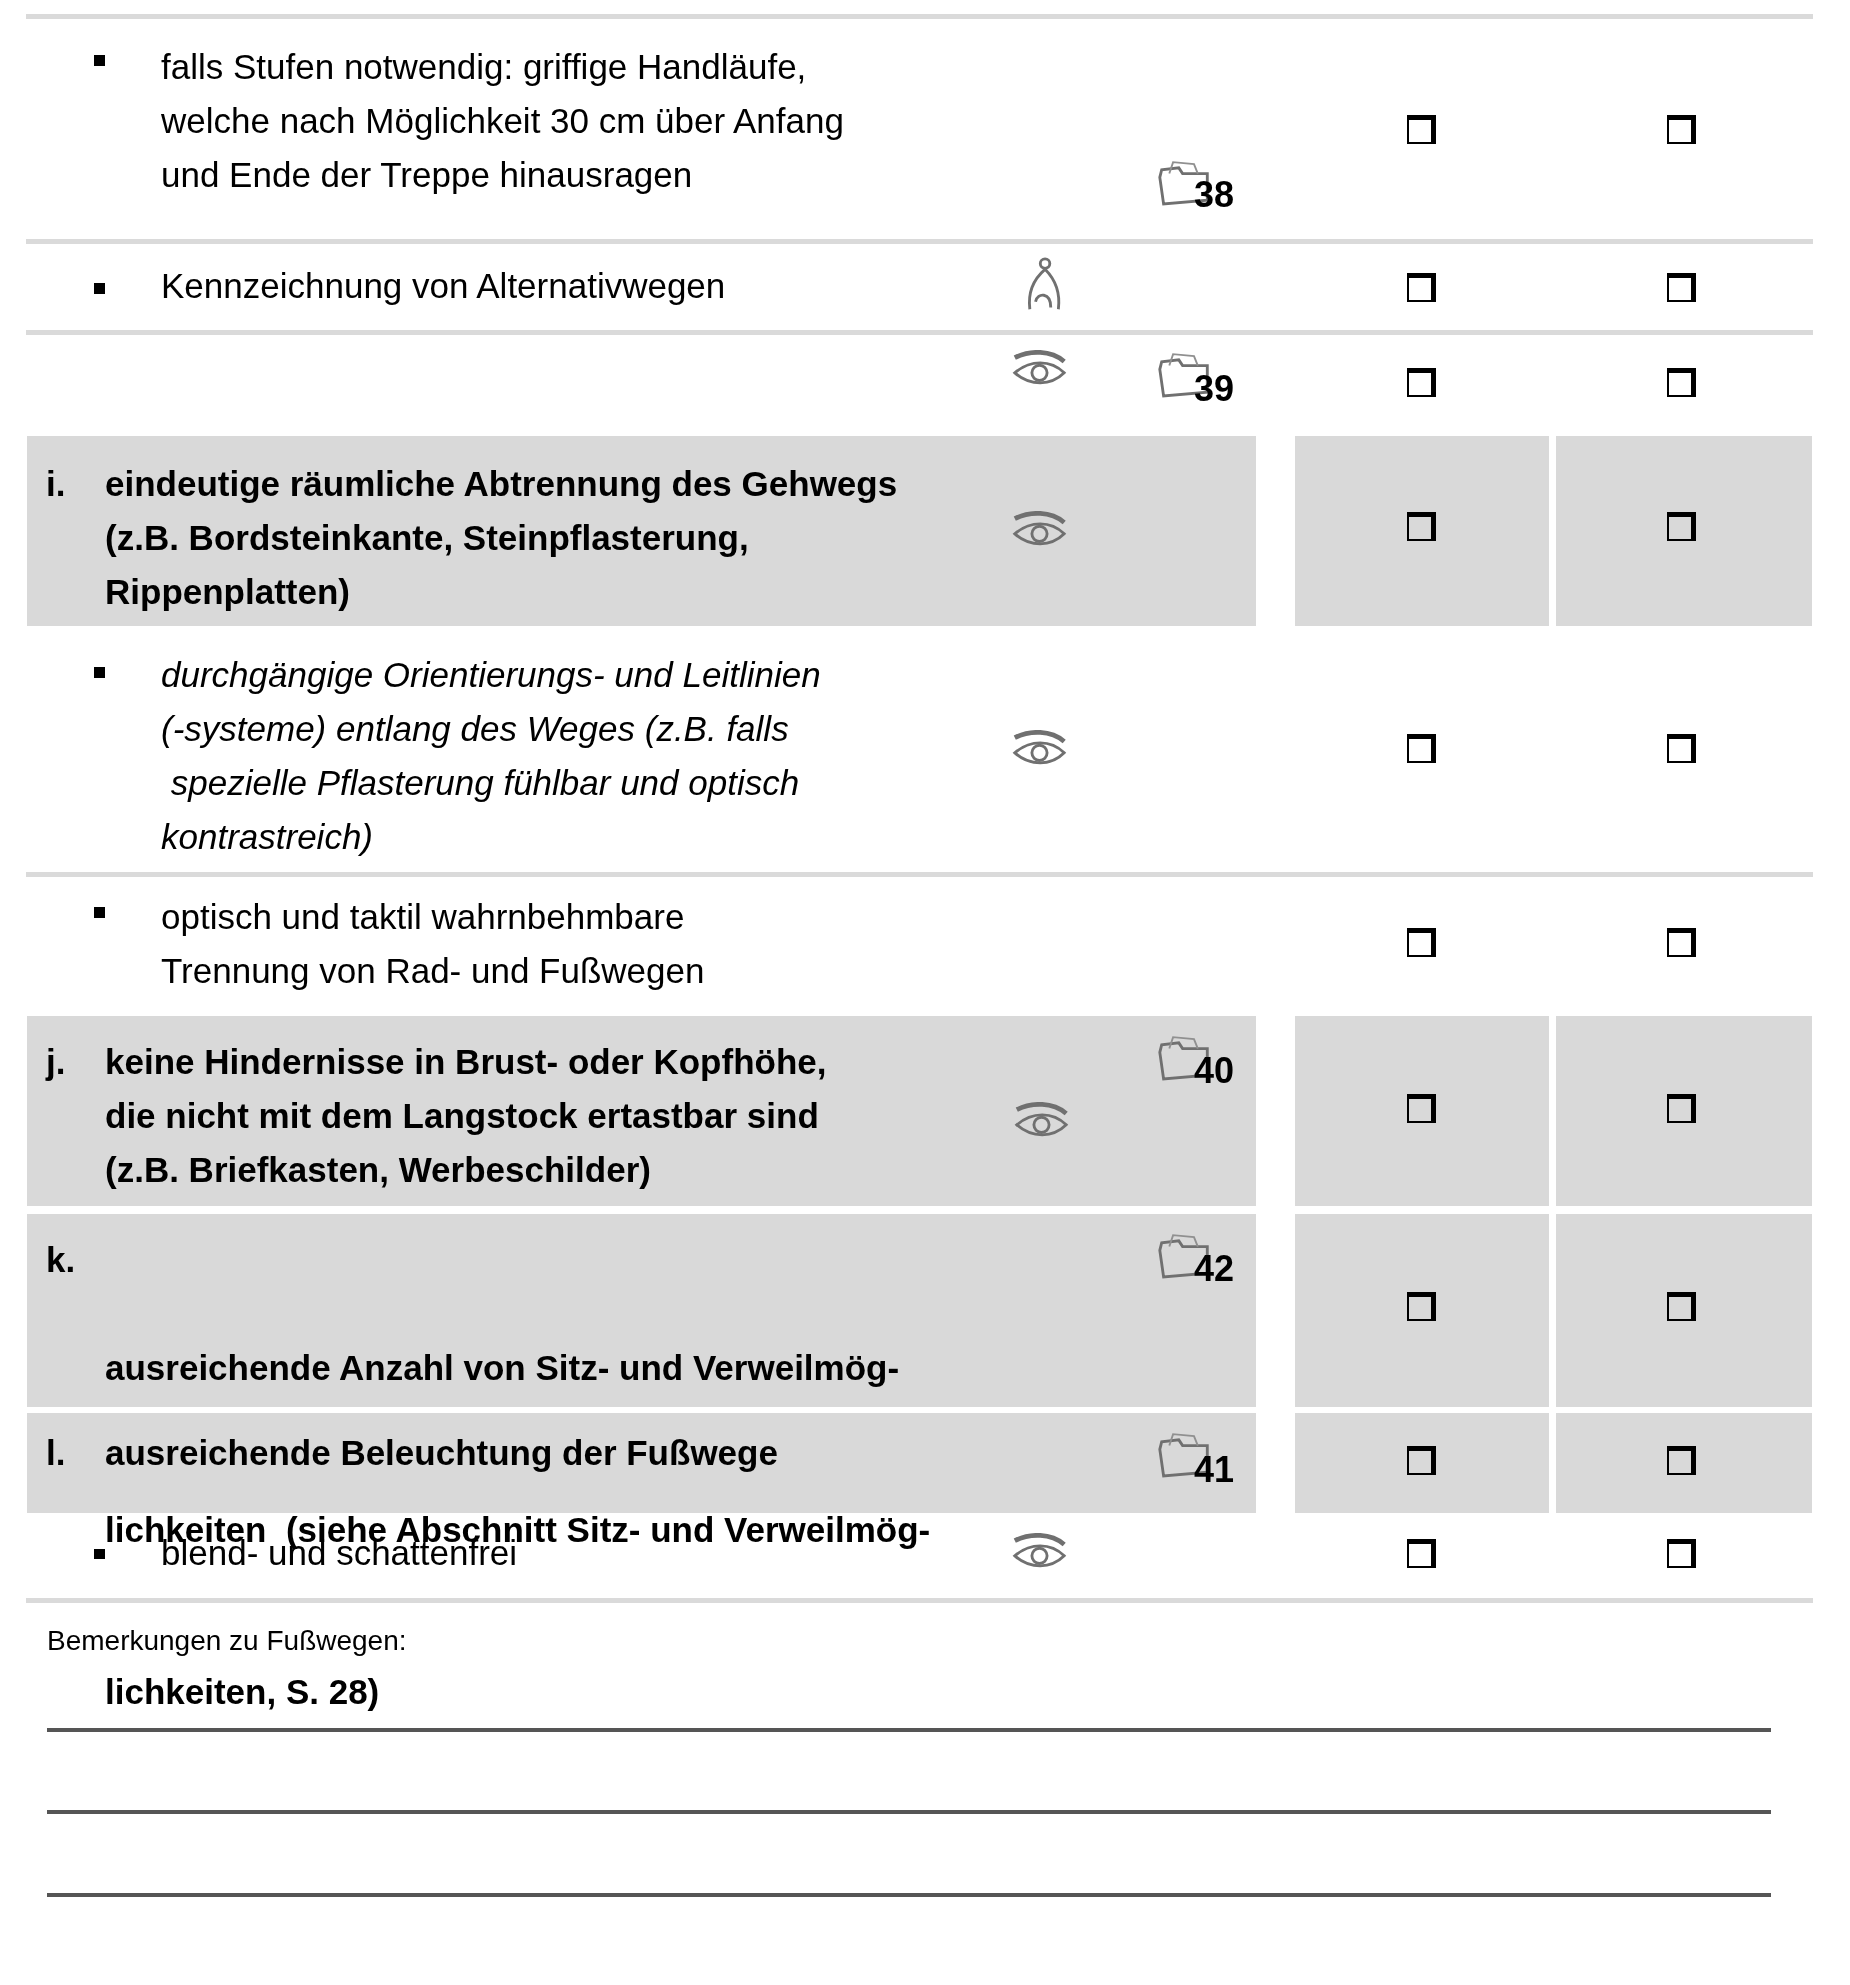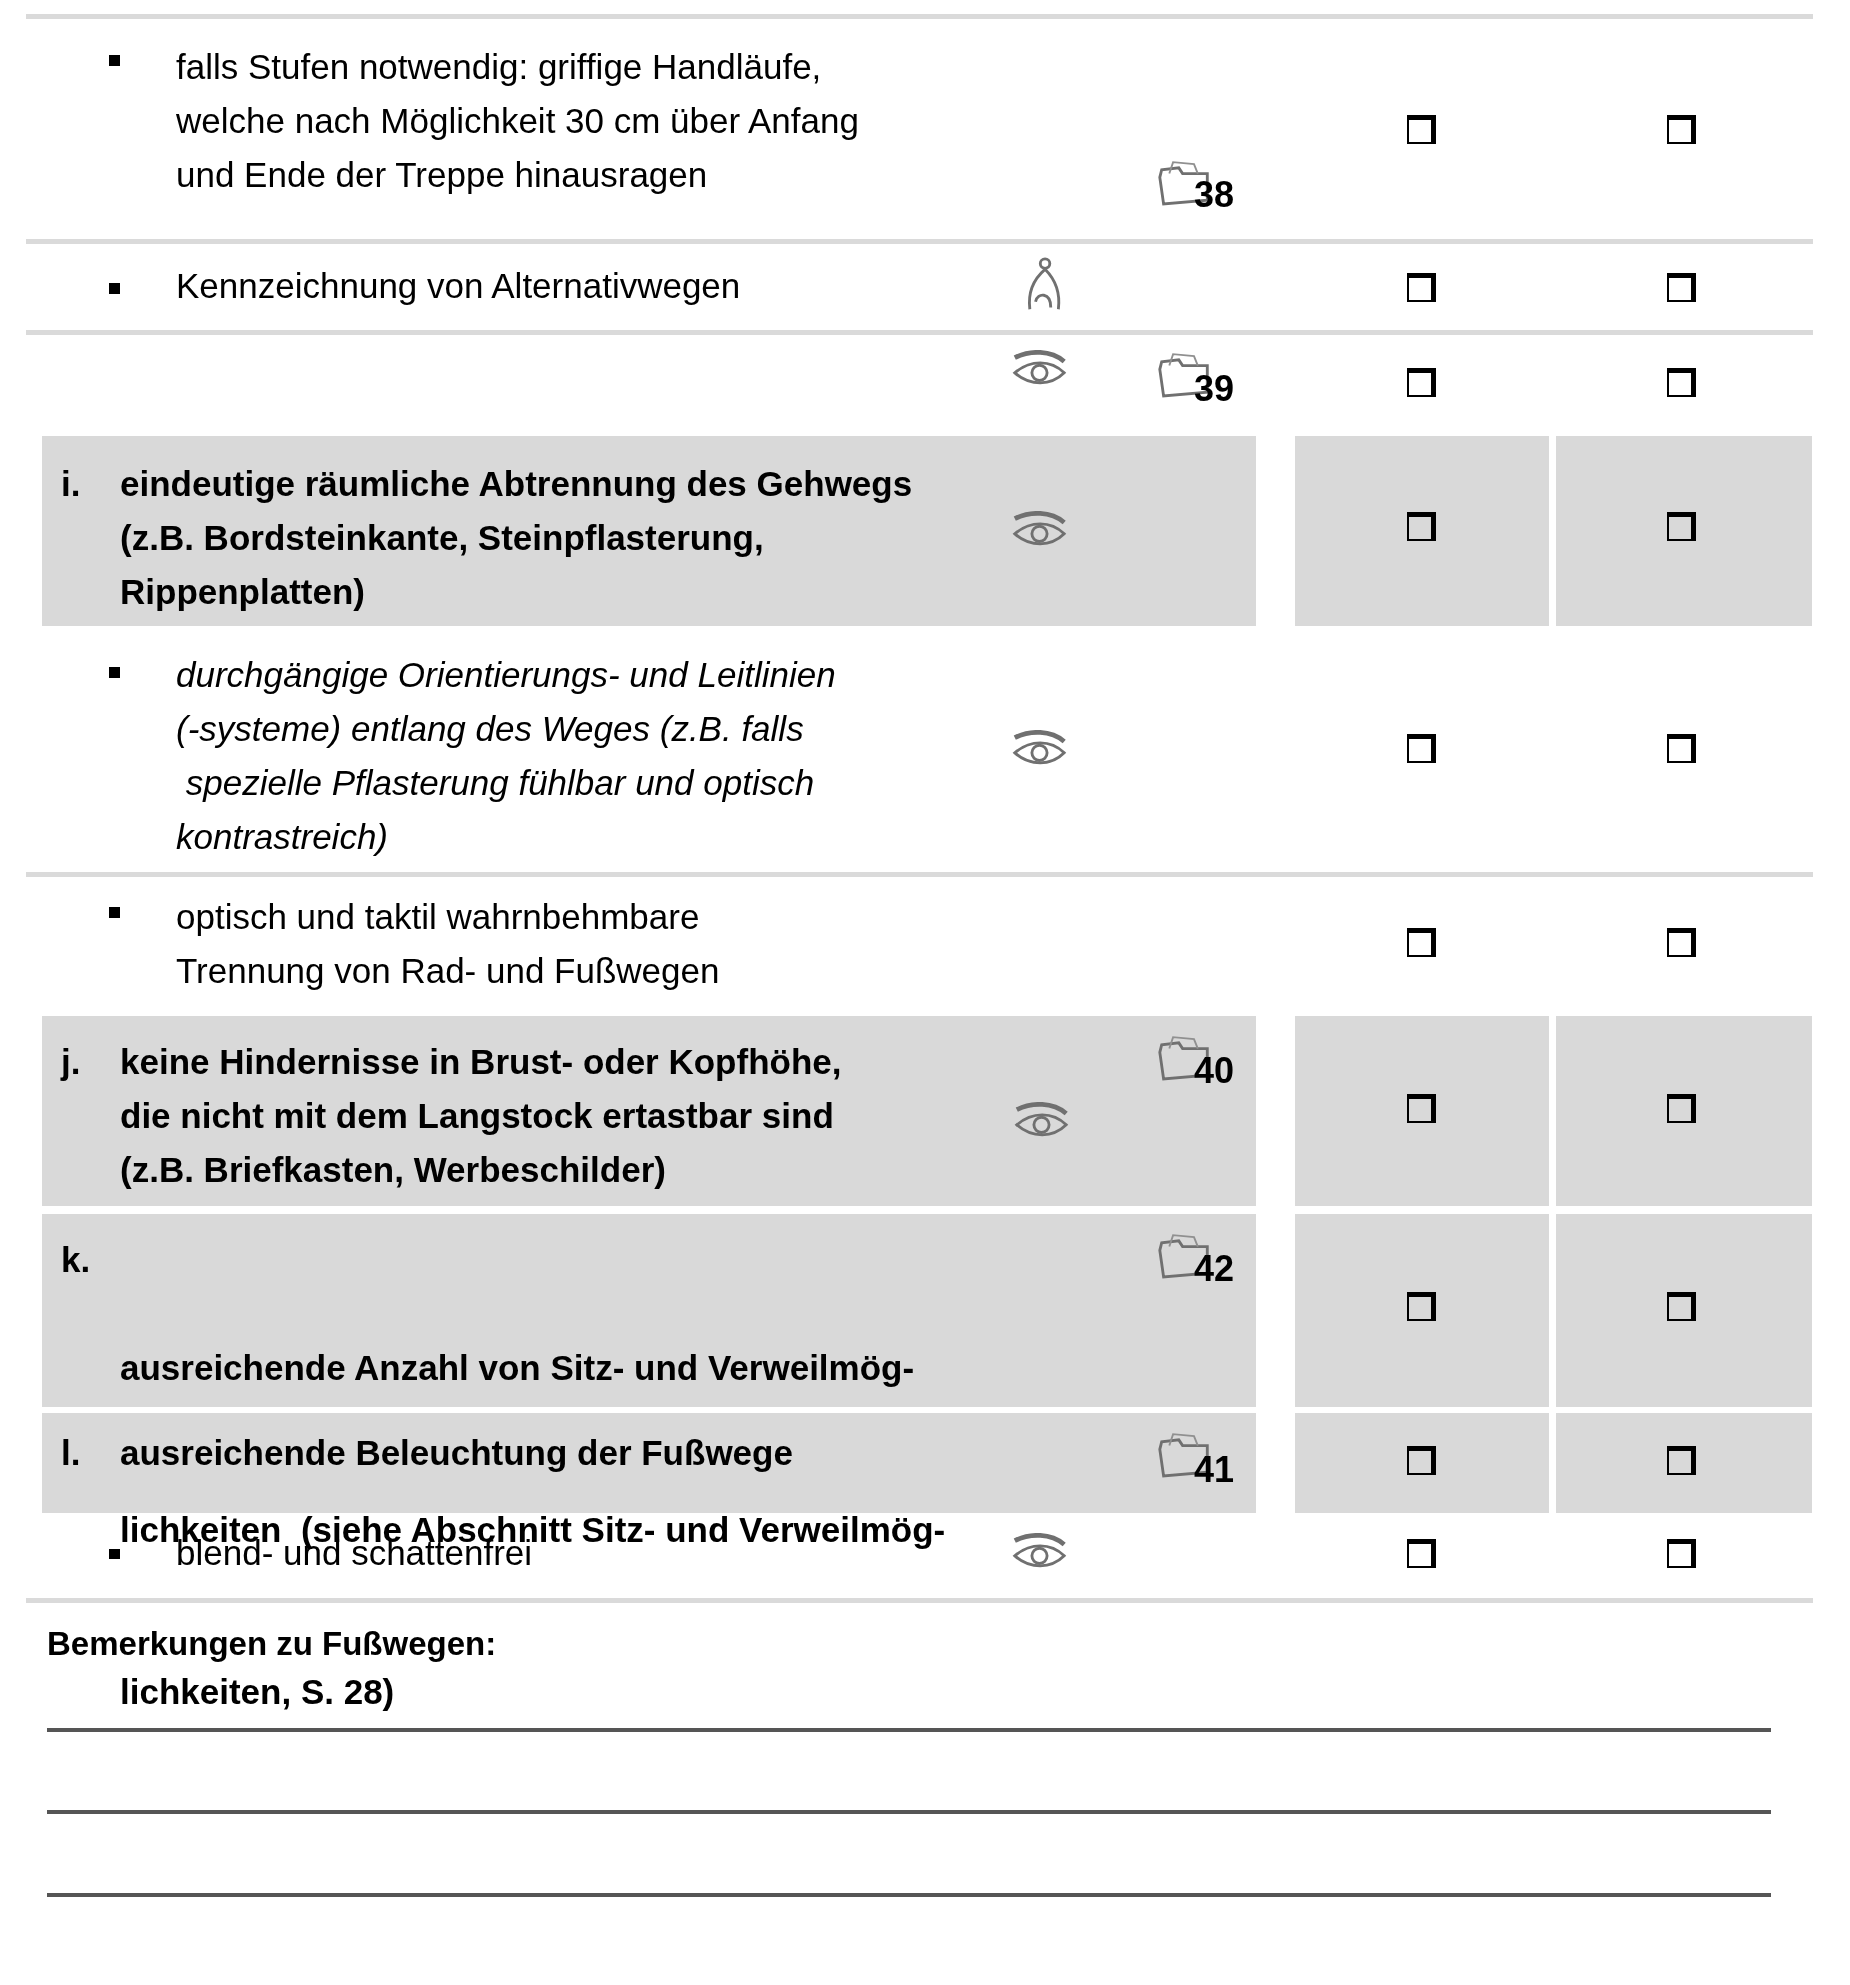--- a/index.html
+++ b/index.html
@@ -1,33 +1,33 @@
 <!DOCTYPE html>
 <html><head>
 <meta charset="utf-8">
 <style>
   html, body { margin:0; padding:0; background:#ffffff; }
   body { width:1851px; height:1985px; position:relative; overflow:hidden;
          font-family:"Liberation Sans", sans-serif; color:#000; }
   .rule { position:absolute; left:26px; width:1787px; height:4.8px; background:#dadada; }
   .row { position:absolute; left:26px; width:1787px; }
   .cell { position:absolute; top:0; bottom:0; }
-  .c-text { left:16px; width:1004px; }
+  .c-text { left:1px; width:1004px; }
   .c-icon { left:977px; width:253px; }
   .c-chk1 { left:1269px; width:254px; }
   .c-chk2 { left:1530px; width:256px; }
   .gray .cell { background:#d9d9d9; }
   .txt { position:absolute; left:134px; right:9.6px; font-size:35px; line-height:54px; }
   .bold .txt { font-weight:bold; left:78px; }
   .bullet { position:absolute; left:67px; width:10.5px; height:10.5px; background:#000; }
   .letter { position:absolute; left:19px; font-weight:bold; font-size:35px; line-height:54px; }
   .chk { position:absolute; width:29px; height:29px; border:2.9px solid #000; border-top-width:5.7px; border-right-width:5.7px; box-sizing:border-box; background:transparent; }
   .ico { position:absolute; }
   .ref { position:absolute; font-weight:bold; font-size:36px; }
-  .heading { position:absolute; left:47px; top:1625px; font-weight:bold; font-size:33px; }
+  .heading { position:absolute; left:47px; top:1625px; font-weight:normal; font-size:28px; }
   .line { position:absolute; left:47px; width:1724px; height:3.8px; background:#555; }
 </style>
 </head>
 <body>
 
 <div class="rule" style="top:14.3px;"></div>
 
 <div class="row" style="top:21px;height:220px;">
   <div class="cell c-text">
     <div class="bullet" style="top:34px;"></div>

